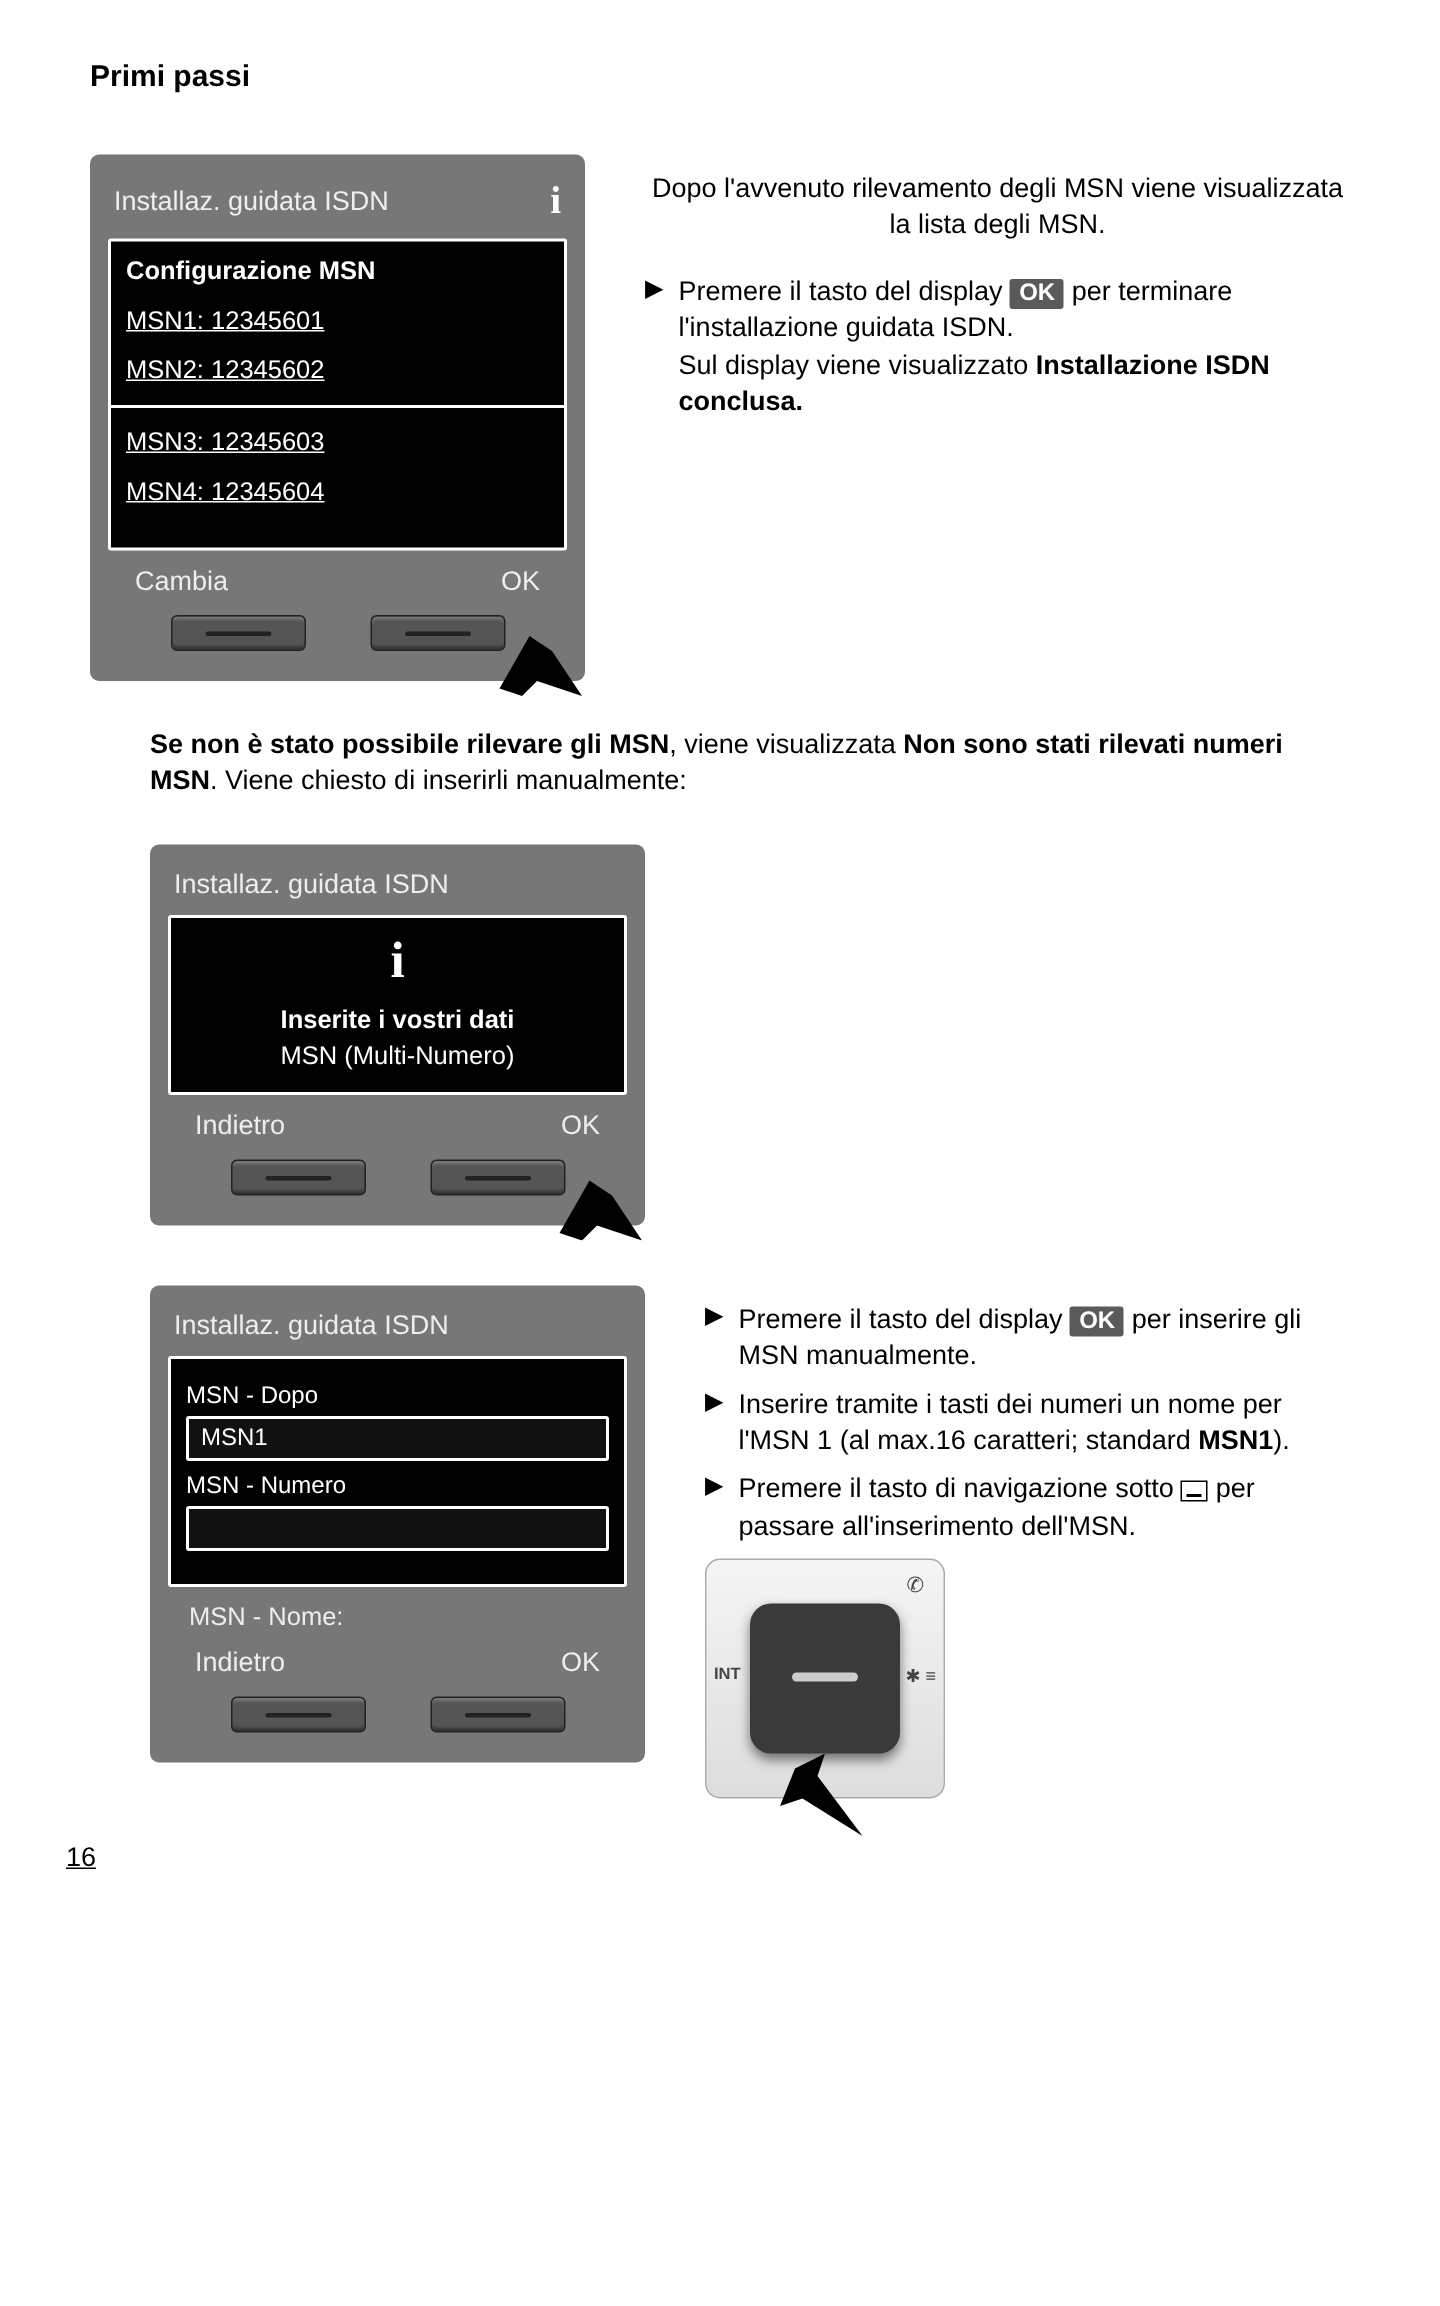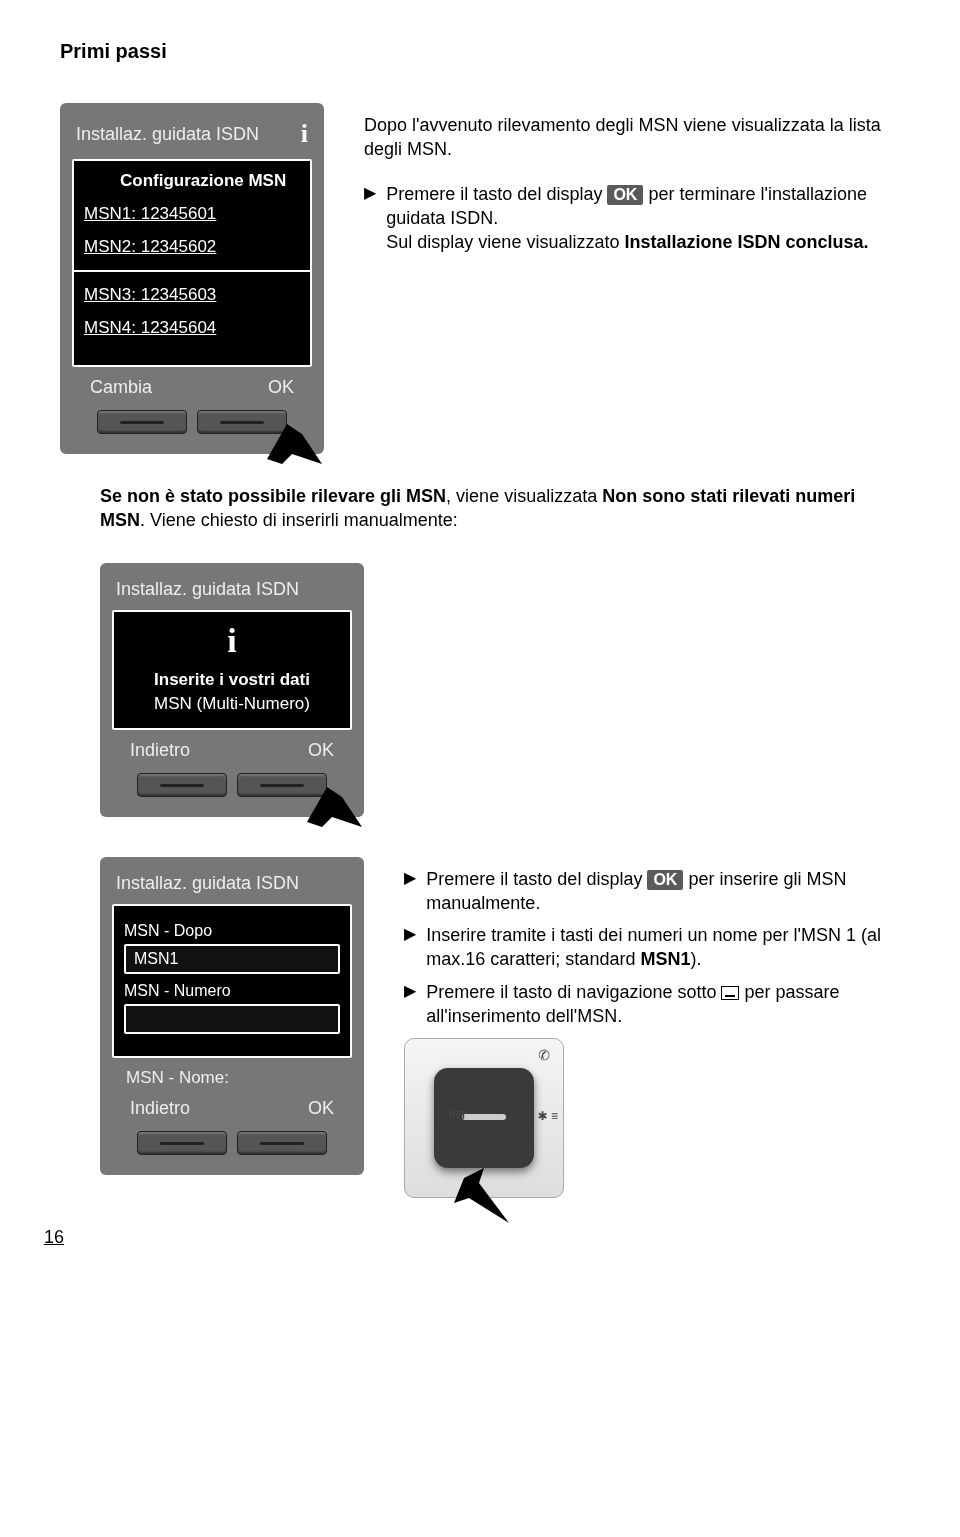--- a/index.html
+++ b/index.html
@@ -1,33 +1,33 @@
 <!DOCTYPE html>
 <html><head>
 <meta charset="utf-8">
 <style>
   * { box-sizing: border-box; margin: 0; padding: 0; }
   body { width: 960px; background: #fff; font-family: Arial, Helvetica, sans-serif; color: #000; padding: 40px 60px 80px 60px; position: relative; }
   .page-header { font-weight: bold; font-size: 20px; margin-bottom: 40px; }
   .row { display: flex; align-items: flex-start; gap: 40px; }
   .right-col { flex: 1; padding-top: 10px; font-size: 18px; line-height: 1.35; }
-  .right-col p { margin-bottom: 20px; }
+  .right-col p { margin-bottom: 20px; text-align: center; }
   .bullet-item { display: flex; gap: 10px; margin-bottom: 8px; align-items: flex-start; }
   .bullet-item .marker { font-size: 16px; line-height: 1.4; }
   .bullet-item .txt { flex: 1; }
   .ok-badge { display: inline-block; background: #5a5a5a; color: #fff; font-weight: bold; padding: 0 6px; border-radius: 2px; font-size: 16px; line-height: 1.3; }
   .nav-icon { display: inline-block; width: 18px; height: 14px; border: 1px solid #000; position: relative; vertical-align: middle; }
   .nav-icon::after { content: ""; position: absolute; left: 3px; right: 3px; bottom: 2px; height: 2px; background: #000; }
   .after-note { font-size: 18px; line-height: 1.35; margin: 30px 0 30px 40px; }
 
-  .phone { width: 264px; background: #777; border-radius: 6px; padding: 10px 12px 20px 12px; position: relative; }
+  .phone { width: 330px; background: #777; border-radius: 6px; padding: 10px 12px 20px 12px; position: relative; }
   .phone .title { color: #eee; font-size: 18px; padding: 6px 4px 10px 4px; display: flex; justify-content: space-between; align-items: center; }
   .phone .title .info-i { font-family: Georgia, serif; font-weight: bold; font-size: 26px; color: #fff; }
   .phone .screen { background: #000; border: 2px solid #fff; border-radius: 2px; padding: 10px 10px 14px 10px; color: #fff; font-size: 17px; }
-  .phone .screen .heading { font-weight: bold; margin-bottom: 8px; margin-left: 36px; }
+  .phone .screen .heading { font-weight: bold; margin-bottom: 8px; }
   .phone .screen .line { margin: 13px 0; text-decoration: underline; }
   .phone .screen .divider { border-top: 2px solid #fff; margin: 6px -10px 8px -10px; }
   .phone .softkeys { display: flex; justify-content: space-between; color: #eee; font-size: 18px; padding: 10px 18px 6px 18px; }
   .phone .hardkeys { display: flex; justify-content: space-around; padding: 6px 20px 0 20px; position: relative; }
   .hardkey { width: 90px; height: 24px; background: #555; border: 1px solid #222; border-radius: 4px; box-shadow: inset 0 2px 2px rgba(255,255,255,.2), inset 0 -2px 2px rgba(0,0,0,.4); position: relative; }
   .hardkey::after { content: ""; position: absolute; left: 25%; right: 25%; top: 10px; height: 3px; background: #222; border-radius: 2px; }
 
   .pointer-arrow { position: absolute; width: 60px; height: 60px; }
   .pointer-arrow svg { width: 100%; height: 100%; }
 
@@ -36,21 +36,21 @@
   .info-screen .msg { font-weight: bold; font-size: 17px; }
   .info-screen .sub { font-size: 17px; margin-top: 4px; }
 
   .form-screen .label { font-size: 16px; margin-top: 6px; }
   .form-screen .input-box { background: #111; border: 2px solid #fff; border-radius: 2px; height: 30px; margin: 4px 0 8px 0; padding: 4px 8px; color: #fff; font-size: 16px; }
 
   .nav-pad { width: 160px; height: 160px; position: relative; margin: 10px 0 0 0; }
   .nav-pad .outer { position: absolute; inset: 0; border: 1px solid #aaa; border-radius: 10px; background: linear-gradient(#f5f5f5,#ddd); }
   .nav-pad .center { position: absolute; left: 30px; top: 30px; width: 100px; height: 100px; background: #3a3a3a; border-radius: 14px; box-shadow: 0 4px 8px rgba(0,0,0,.5); }
   .nav-pad .center::after { content: ""; position: absolute; left: 28px; right: 28px; top: 46px; height: 6px; background: #ccc; border-radius: 3px; }
-  .nav-pad .int { position: absolute; left: 6px; top: 70px; font-size: 11px; font-weight: bold; color: #444; margin-left: 39px; }
+  .nav-pad .int { position: absolute; left: 6px; top: 70px; font-size: 11px; font-weight: bold; color: #444; }
   .nav-pad .star { position: absolute; right: 6px; top: 70px; font-size: 12px; color: #444; }
   .nav-pad .handset { position: absolute; right: 14px; top: 8px; font-size: 14px; color: #444; }
 
   .page-num { position: absolute; left: 44px; bottom: 30px; font-size: 18px; text-decoration: underline; }
   b { font-weight: bold; }
 </style>
 </head>
 <body>
 
 <div class="page-header">Primi passi</div>

